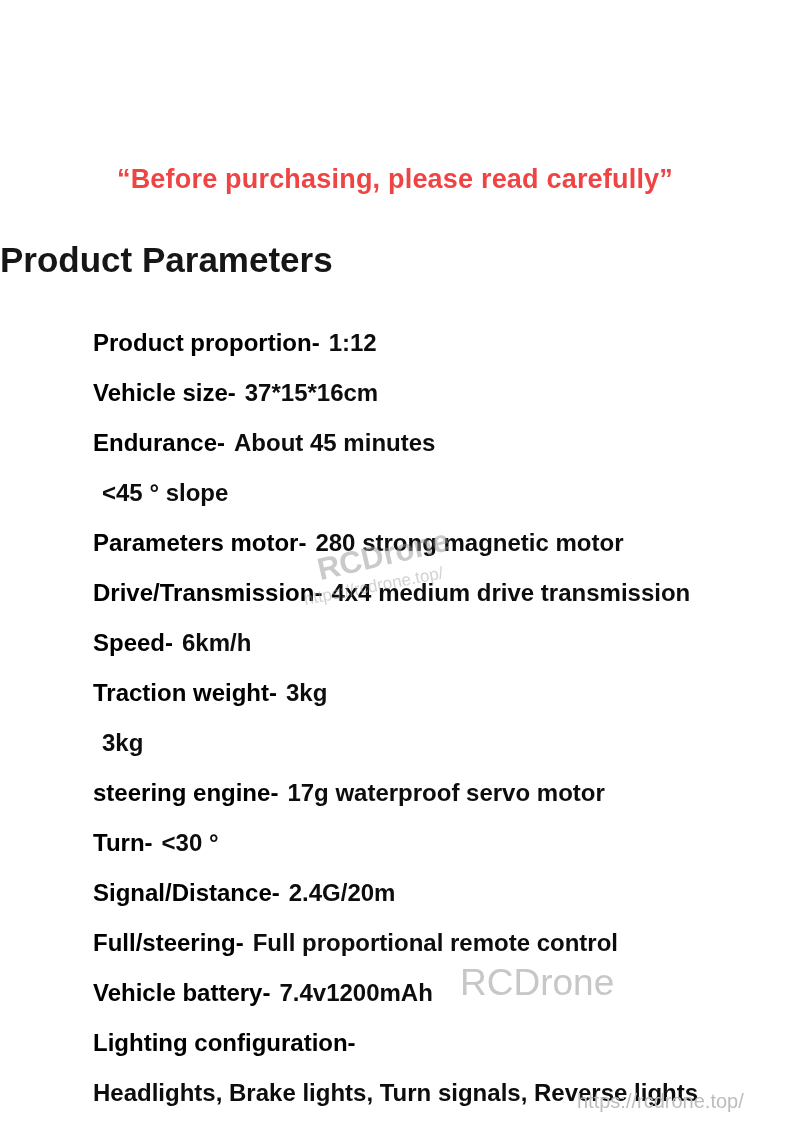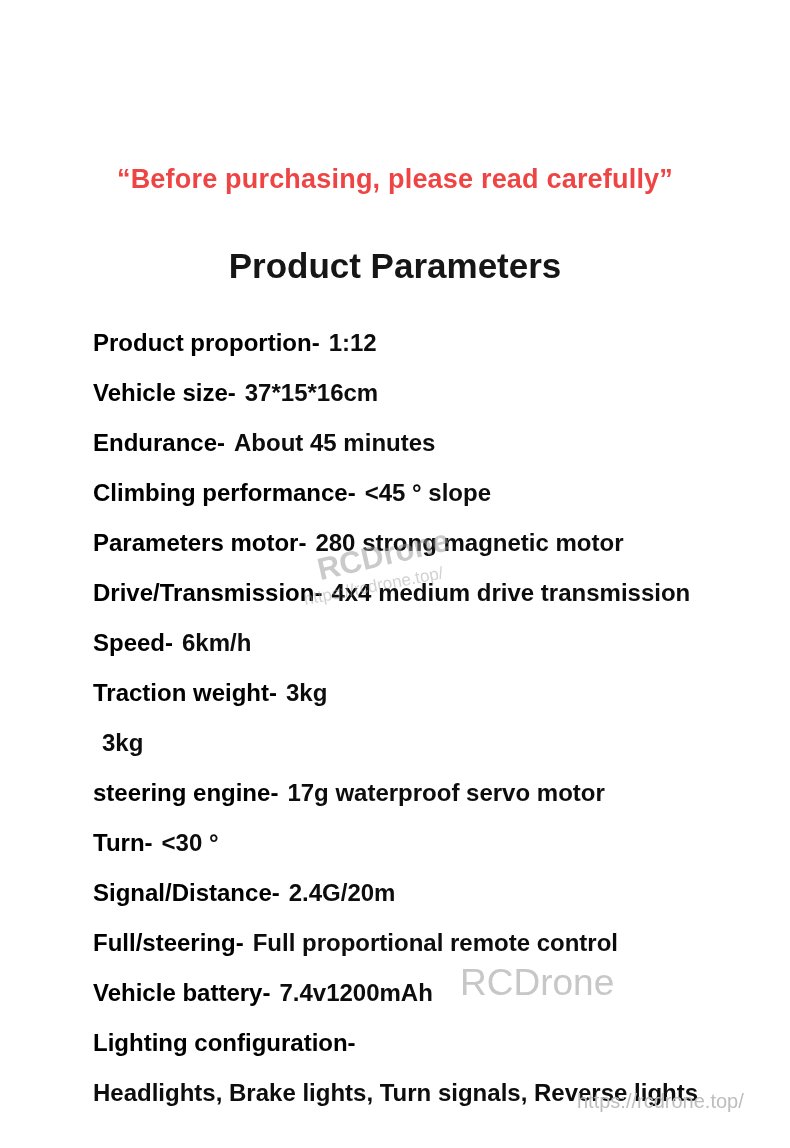--- a/index.html
+++ b/index.html
@@ -14,22 +14,22 @@
     position: absolute;
     top: 164px; left: 0; width: 790px;
     text-align: center;
     font-size: 27px;
     font-weight: bold;
     color: #ef4444;
     letter-spacing: 0.2px;
   }
   .page-title {
     position: absolute;
-    top: 246px; left: 0; width: 790px;
-    text-align: center;
+    top: 240px; left: 0; width: 790px;
+    text-align: left;
     font-size: 35px;
     font-weight: bold;
     color: #161616;
   }
   .params {
     position: absolute;
     top: 318px; left: 93px; right: 0;
     z-index: 1;
   }
   .param-row {
@@ -100,21 +100,20 @@
     <span class="param-label">Vehicle size-</span>
     <span class="param-value">37*15*16cm</span>
   </div>
 
   <div class="param-row">
     <span class="param-label">Endurance-</span>
     <span class="param-value">About 45 minutes</span>
   </div>
 
   <div class="param-row">
-    <span class="param-label">Climbing performance-</span>
     <span class="param-value">&lt;45 ° slope</span>
   </div>
 
   <div class="param-row">
     <span class="param-label">Parameters motor-</span>
     <span class="param-value">280 strong magnetic motor</span>
   </div>
 
   <div class="param-row">
     <span class="param-label">Drive/Transmission-</span>

